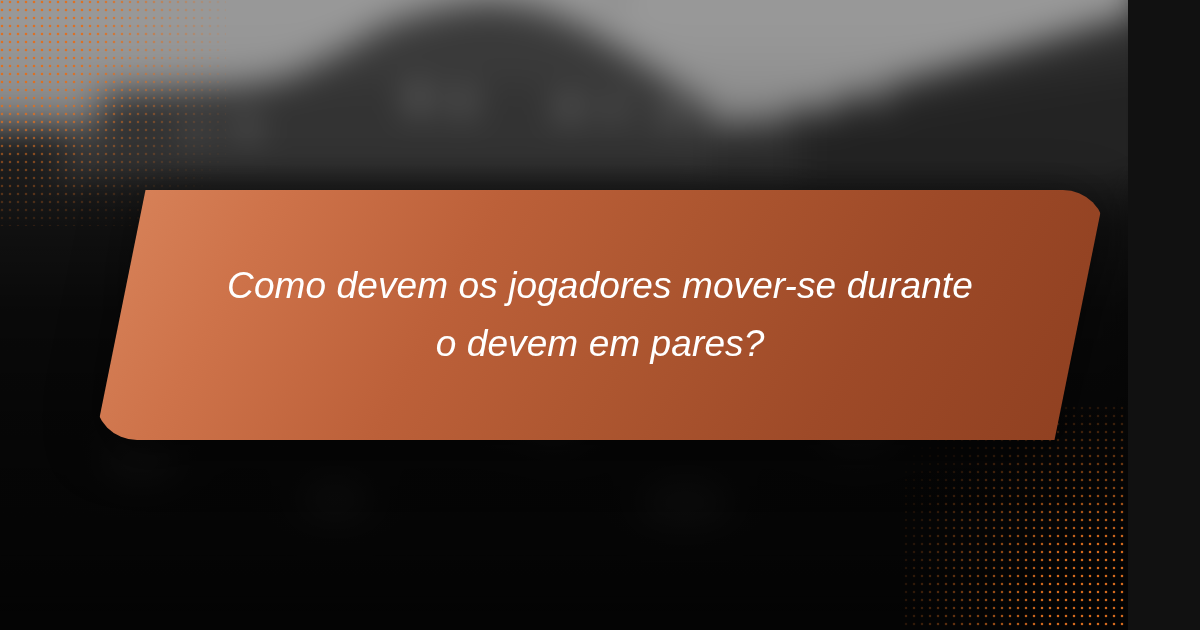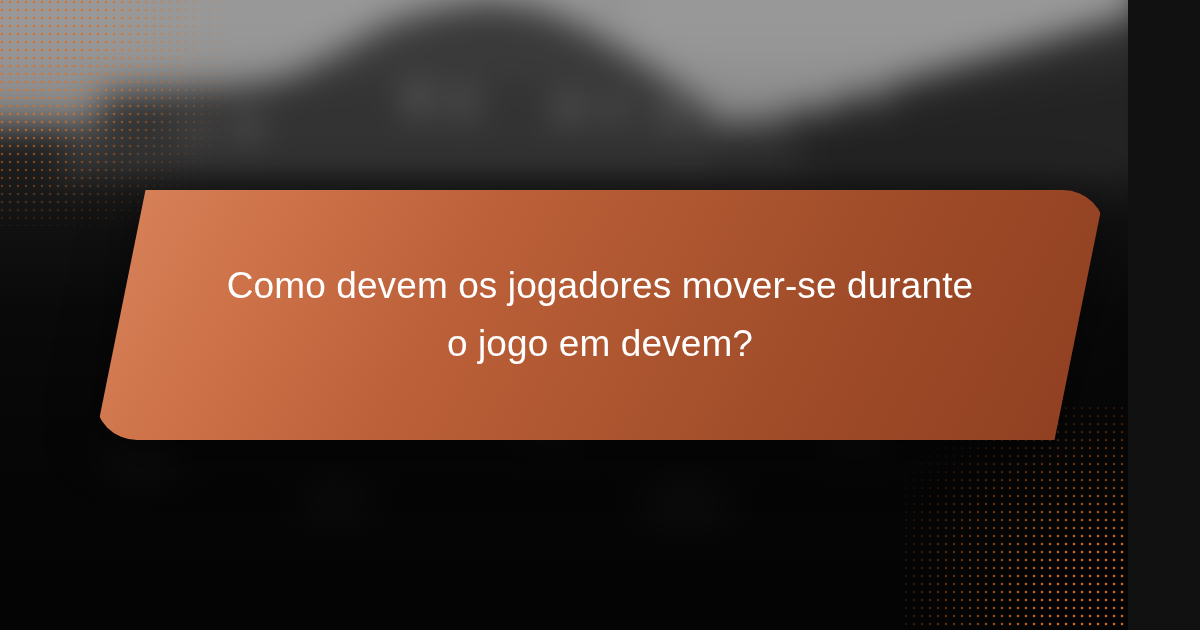--- a/index.html
+++ b/index.html
@@ -10,20 +10,21 @@
     background:#111111;
     font-family:"DejaVu Sans", sans-serif;
   }
 
   
   #stage {
     position:relative;
     width:1128px; height:630px;
     overflow:hidden;
     background:#141414;
+    font-style:italic;
   }
 
   
   .photo-layer {
     position:absolute; inset:0;
     overflow:hidden;
   }
 
   
   .sky {
@@ -231,17 +232,17 @@
     <div class="scrim"></div>
   </div>
 
   <div class="dots dots-tl"></div>
   <div class="dots dots-br"></div>
 
   <div class="card-wrap">
     <div class="card"></div>
     <div class="card-text">
       <span>Como devem os jogadores mover-se durante</span>
-      <span>o jogo em devem?</span>
+      <span>o devem em pares?</span>
     </div>
   </div>
 
 </div>
 
 </body></html>

